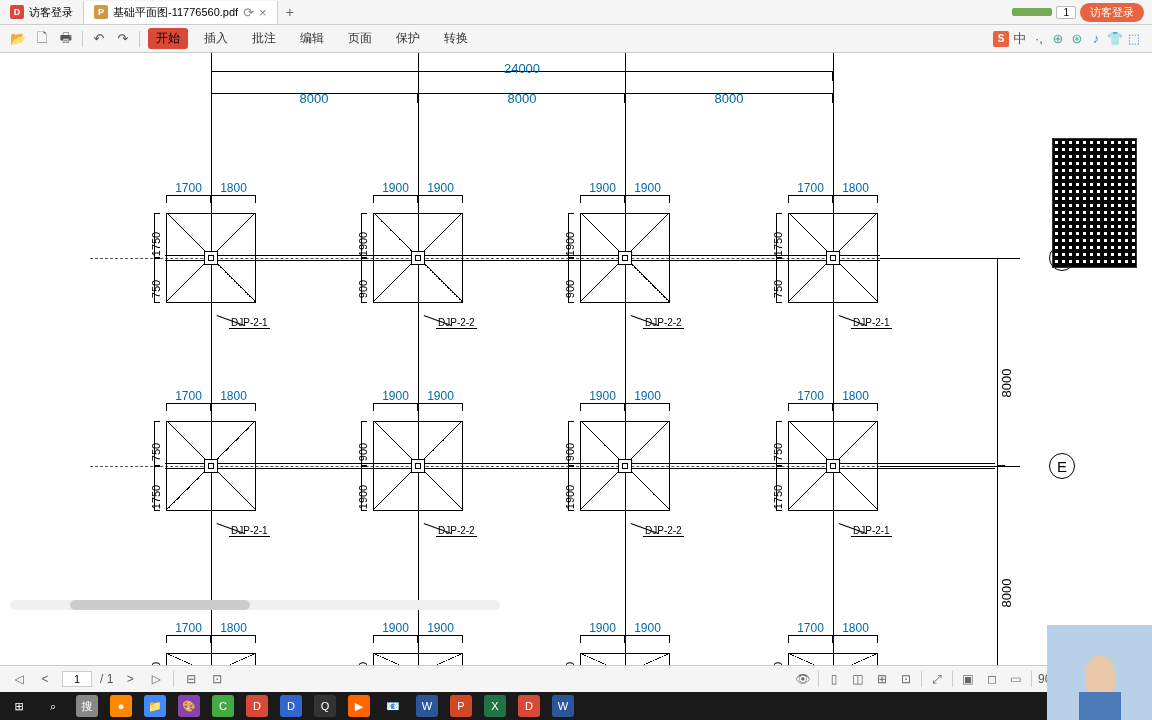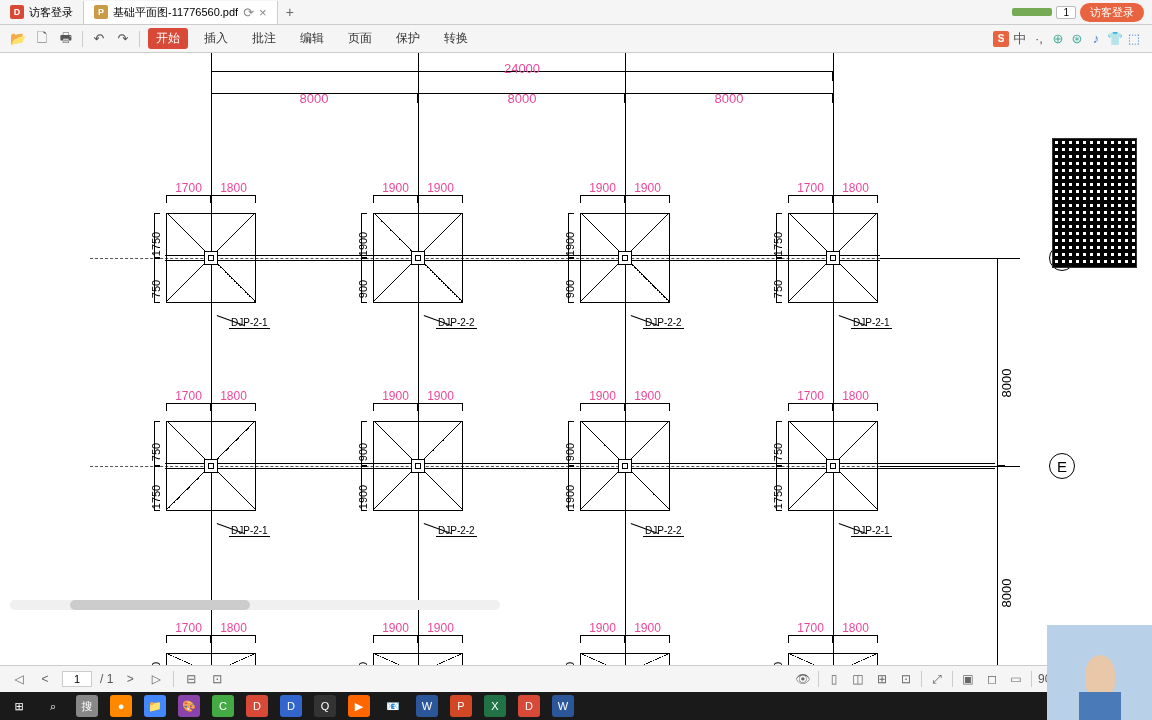--- a/index.html
+++ b/index.html
@@ -10,27 +10,27 @@
 .tab-icon{width:14px;height:14px;background:#d94938;border-radius:2px;display:flex;align-items:center;justify-content:center;color:#fff;font-size:9px;font-weight:bold}
 .tab-close{color:#888;font-size:13px;cursor:pointer}
 .tab-add{padding:0 8px;color:#666;font-size:14px}
 .titlebar-right{margin-left:auto;display:flex;align-items:center;gap:4px;padding-right:8px}
 .badge-num{border:1px solid #bbb;padding:0 6px;font-size:10px;border-radius:2px;background:#fff}
 .btn-login{background:#e8633f;color:#fff;padding:2px 10px;font-size:11px;border-radius:10px}
 .toolbar{height:28px;background:#f5f5f5;display:flex;align-items:center;padding:0 10px;gap:8px;border-bottom:1px solid #ccc}
 .tb-icon{width:16px;height:16px;color:#555;display:flex;align-items:center;justify-content:center;font-size:13px}
 .tb-sep{width:1px;height:16px;background:#ccc}
 .menu-item{font-size:12px;padding:2px 8px;color:#333}
-.menu-item.active{background:#d94938;color:#ffffff;border-radius:3px}
+.menu-item.active{background:#d94938;color:#000000;border-radius:3px}
 .toolbar-right{margin-left:auto;display:flex;gap:3px;font-size:13px;color:#555}
 .mini-icon{width:16px;height:16px;display:flex;align-items:center;justify-content:center}
 .mini-icon.s{background:#e8633f;color:#fff;border-radius:2px;font-size:10px;font-weight:bold}
 .canvas{position:absolute;top:53px;left:0;right:0;bottom:55px;background:#fff;overflow:hidden}
 .drawing{position:absolute;top:0;left:0;width:1000px;height:660px}
-.dim-text{position:absolute;font-size:13px;color:#ec4899;transform:translateX(-50%)}
+.dim-text{position:absolute;font-size:13px;color:#0369a1;transform:translateX(-50%)}
 .dim-text-v{position:absolute;font-size:13px;color:#000;transform:rotate(-90deg) translateX(-50%);transform-origin:0 0}
 .footing{position:absolute;width:90px;height:90px;border:1px solid #000}
 .footing::before{content:"";position:absolute;inset:0;background:linear-gradient(to bottom right,transparent 49%,#000 49%,#000 50%,transparent 50%),linear-gradient(to bottom left,transparent 49%,#000 49%,#000 50%,transparent 50%)}
 .footing::after{content:"";position:absolute;top:50%;left:50%;width:12px;height:12px;border:1px solid #000;transform:translate(-50%,-50%);background:#fff}
 .footing-inner{position:absolute;top:50%;left:50%;width:6px;height:6px;border:1px solid #000;transform:translate(-50%,-50%);z-index:2}
 .grid-h{position:absolute;height:0;border-top:1px dashed #555;left:90px;right:15px}
 .beam-h{position:absolute;height:6px;border-top:1px solid #000;border-bottom:1px solid #000;background:#fff}
 .ext-line{position:absolute;width:0;border-left:1px solid #000}
 .ext-line-h{position:absolute;height:0;border-top:1px solid #000}
 .label{position:absolute;font-size:10px;color:#000}

